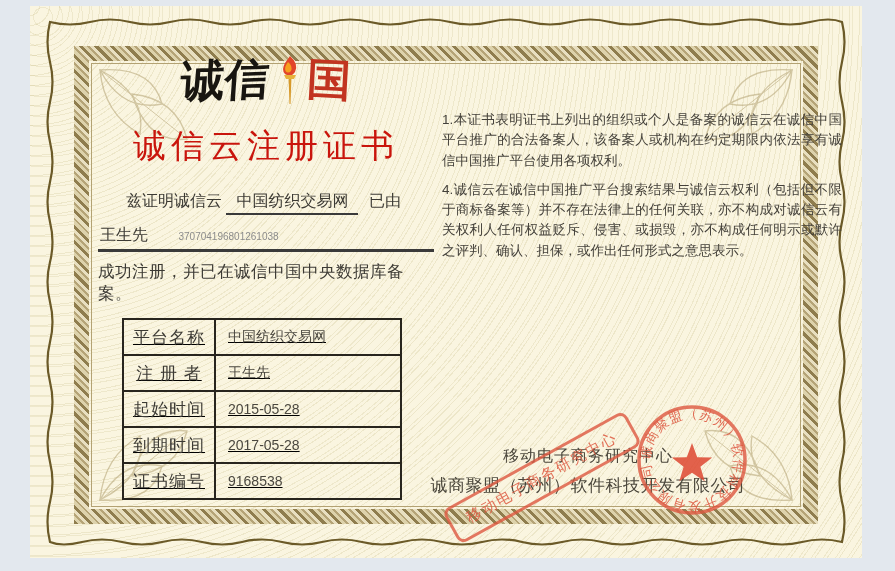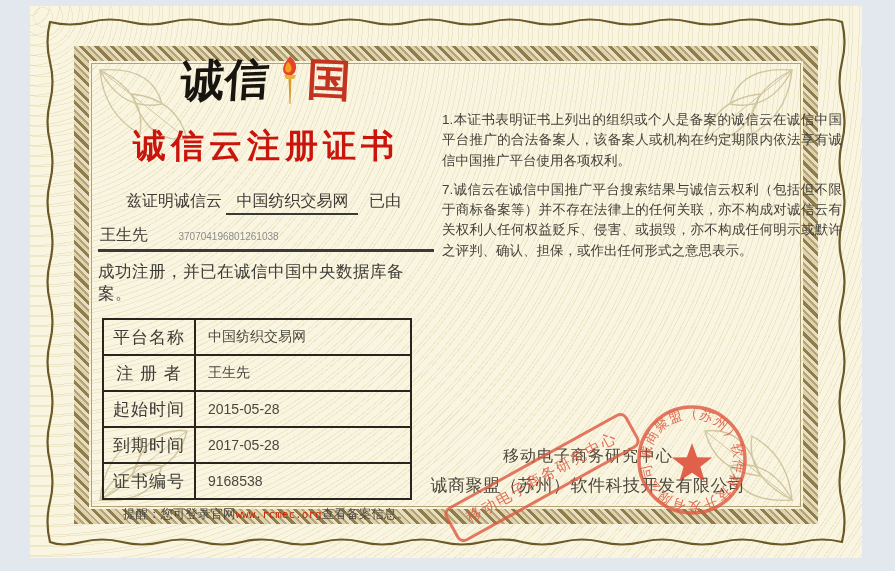--- a/index.html
+++ b/index.html
@@ -29,31 +29,31 @@
   .leaf.tr { right:62px; top:58px;  transform:scaleX(-1); }
   .leaf.br { right:62px; bottom:52px; transform:scale(-1,-1); }
   .leaf.bl { left:62px;  bottom:52px; transform:scaleY(-1); }
 
   
   .left-col { position:absolute; left:68px; top:42px; width:336px; }
   .logo-row { display:flex; align-items:center; justify-content:center; height:64px; }
   .logo-black { font-size:44px; font-weight:bold; color:#181510; transform:skewX(-6deg) rotate(-2deg); font-family:"Liberation Serif","DejaVu Serif",serif; }
   .torch { margin:0 2px 0 6px; }
   .logo-red { font-size:44px; font-weight:bold; color:#c23420; transform:rotate(3deg); font-family:"Liberation Serif","DejaVu Serif",serif; }
-  .cert-title { margin-top:12px; text-align:center; font-size:33px; font-weight:bold; letter-spacing:5px; color:#c9150c; }
+  .cert-title { margin-top:12px; text-align:center; font-size:33px; font-weight:normal; letter-spacing:5px; color:#c9150c; }
 
   .intro { margin-top:22px; font-size:16px; color:#3c3a34; }
   .intro-line1 { padding-left:28px; }
   .platform-underline { display:inline-block; border-bottom:2px solid #3a3a3a; padding:0 10px 1px; }
   .suffix { padding-left:6px; }
   .intro-line2 { margin-top:8px; border-bottom:3px solid #3a3a3a; padding:2px 0 3px 2px; }
   .id-number { color:#8b8b8b; padding-left:26px; font-size:10px; }
   .intro-line3 { margin-top:9px; font-size:16.5px; letter-spacing:.5px; }
 
-  table.cert-table { margin-top:13px; margin-left:4px; border-collapse:collapse; width:310px; }
+  table.cert-table { margin-top:13px; margin-left:24px; border-collapse:collapse; width:280px;text-decoration:underline; }
   .cert-table td { border:2px solid #28251e; height:36px; vertical-align:middle; }
   .cert-table td.lbl { width:92px; font-size:17px; letter-spacing:1px; color:#3c3a34; text-align:center; }
   .cert-table td.val { font-size:14px; color:#4a473f; padding-left:12px; }
 
   .reminder { margin-top:6px; text-align:center; font-size:12.5px; color:#4a473f; }
   .reminder .url { color:#cc2200; font-family:"DejaVu Sans Mono","Liberation Mono",monospace; font-size:11px; }
 
   
   .right-col { position:absolute; left:412px; top:104px; width:400px; }
   .clause { font-size:13.5px; line-height:1.5; color:#44413a; text-align:justify; margin-bottom:9px; }
@@ -162,28 +162,25 @@
             <td class="lbl">到期时间</td>
             <td class="val">2017-05-28</td>
           </tr>
           <tr>
             <td class="lbl">证书编号</td>
             <td class="val">9168538</td>
           </tr>
         </tbody>
       </table>
 
-      <div class="reminder">
-        <span>提醒：您可登录官网</span><span class="url">www.rcmec.org</span><span>查看备案信息。</span>
-      </div>
     </div>
 
     <div class="right-col">
       <p class="clause">1.本证书表明证书上列出的组织或个人是备案的诚信云在诚信中国平台推广的合法备案人，该备案人或机构在约定期限内依法享有诚信中国推广平台使用各项权利。</p>
-      <p class="clause">7.诚信云在诚信中国推广平台搜索结果与诚信云权利（包括但不限于商标备案等）并不存在法律上的任何关联，亦不构成对诚信云有关权利人任何权益贬斥、侵害、或损毁，亦不构成任何明示或默许之评判、确认、担保，或作出任何形式之意思表示。</p>
+      <p class="clause">4.诚信云在诚信中国推广平台搜索结果与诚信云权利（包括但不限于商标备案等）并不存在法律上的任何关联，亦不构成对诚信云有关权利人任何权益贬斥、侵害、或损毁，亦不构成任何明示或默许之评判、确认、担保，或作出任何形式之意思表示。</p>
     </div>
 
     <div class="footer-orgs">
       <div class="org1">移动电子商务研究中心</div>
       <div class="org2">诚商聚盟（苏州）软件科技开发有限公司</div>
     </div>
 
     <div class="stamp-rect">移动电子商务研究中心</div>
 
     <svg class="stamp-round" width="116" height="116" viewBox="0 0 116 116">

